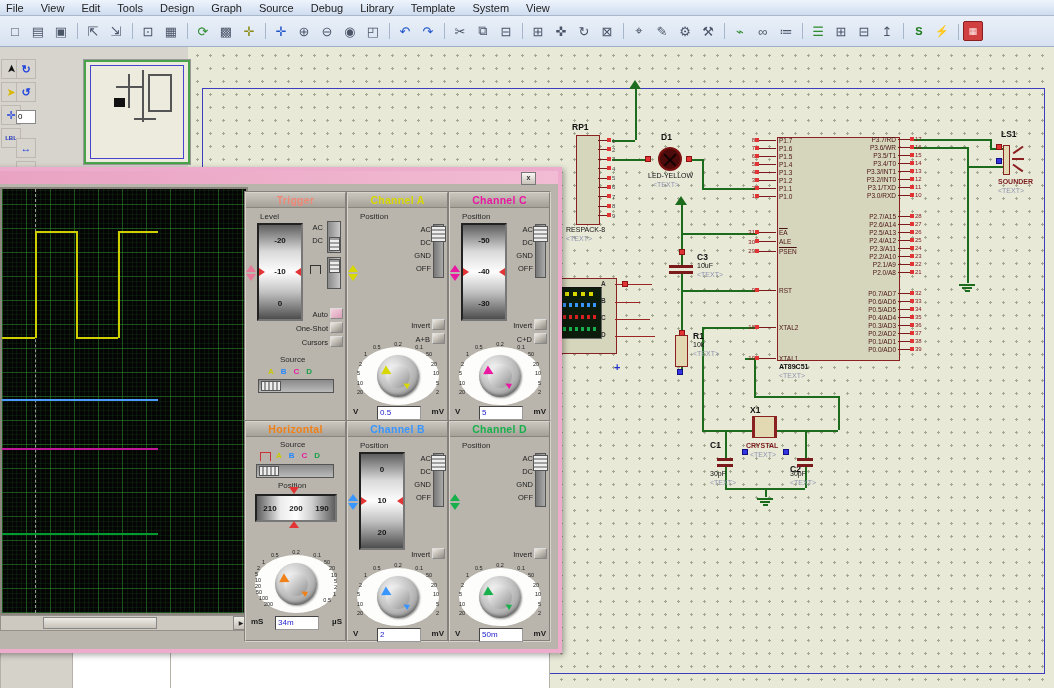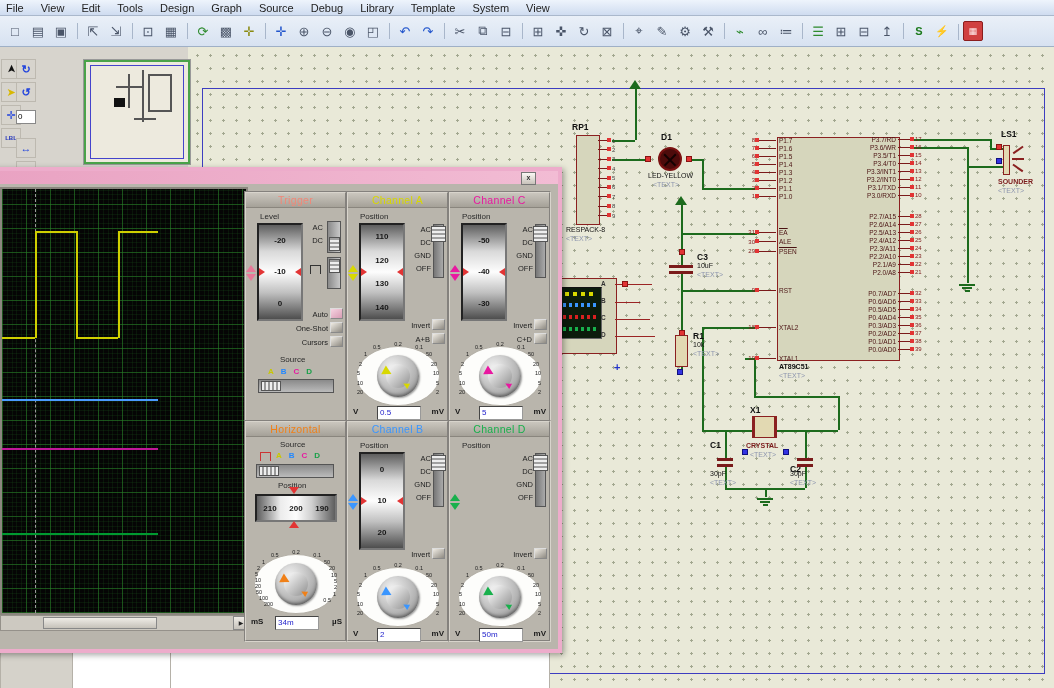--- a/index.html
+++ b/index.html
@@ -79,21 +79,21 @@
       repeating-linear-gradient(0deg,rgba(30,100,30,.18) 0 1px,transparent 1px 4.8px)}
   .trc{position:absolute}
   .trig-line{position:absolute;top:0;bottom:0;border-left:1px dashed #9a9a9a}
   .sbar{position:absolute;left:12px;top:444px;width:248px;height:14px;background:#cdc9c1;border:1px solid #95918a}
   .sthumb{position:absolute;left:42px;top:1px;width:112px;height:10px;background:linear-gradient(#efece6,#c6c2ba);border:1px solid #888}
   .sarr{position:absolute;right:0;top:0;width:14px;height:12px;background:linear-gradient(#efece6,#c6c2ba);border:1px solid #888;font-size:6px;line-height:12px;text-align:center;color:#222}
   
   .panel{position:absolute;width:99px;background:#b9b5ac;border:2px groove #d8d4cc}
   .panel{height:227px}
   .row2{height:218px}
-  .phead{height:14px;background:linear-gradient(#cac6be,#a5a198);border-bottom:1px solid #8a867e;text-align:center;font-weight:normal;font-size:10.5px;line-height:14px;color:var(--c);letter-spacing:.3px}
+  .phead{height:14px;background:linear-gradient(#cac6be,#a5a198);border-bottom:1px solid #8a867e;text-align:center;font-weight:bold;font-size:10.5px;line-height:14px;color:var(--c);letter-spacing:.3px}
   .plabel{position:absolute;font-size:8px;color:#2a2a2a}
   .dial{position:absolute;left:11px;top:30px;width:42px;height:94px;border:2px inset #777;background:linear-gradient(180deg,#5e5e5e,#d9d9d9 28%,#fdfdfd 50%,#c0c0c0 72%,#4e4e4e)}
   .dial::before{content:"";position:absolute;left:0;top:calc(50% - 4px);border-top:4px solid transparent;border-bottom:4px solid transparent;border-left:6px solid #e23434}
   .dial::after{content:"";position:absolute;right:0;top:calc(50% - 4px);border-top:4px solid transparent;border-bottom:4px solid transparent;border-right:6px solid #e23434}
   .dticks{position:absolute;inset:0;display:flex;flex-direction:column;justify-content:space-around;align-items:center;font-weight:bold;font-size:8px;color:#161616}
   .chud{position:absolute;left:0;top:70px;width:9px}
   .chud i{display:block;width:0;height:0;border-left:5px solid transparent;border-right:5px solid transparent;margin:2px 0}
   .chud .up{border-bottom:7px solid var(--c)}
   .chud .dn{border-top:7px solid var(--c)}
   .coup{position:absolute;right:16px;top:30px;display:flex;flex-direction:column;align-items:flex-end;font-size:7.5px;color:#222}
@@ -766,28 +766,20 @@
       </div>
   </div>
 
   <div class="panel ch cA" style="left:358px;top:20px">
     <div class="phead">Channel A</div>
     <div class="plabel" style="left:12px;top:19px">Position</div>
     <div class="chud">
         <i class="up"></i>
         <i class="dn"></i>
       </div>
-    <div class="dial">
-      <div class="dticks">
-          <span>110</span>
-          <span>120</span>
-          <span>130</span>
-          <span>140</span>
-        </div>
-    </div>
     <div class="coup">
         <span>AC</span>
         <span>DC</span>
         <span>GND</span>
         <span>OFF</span>
       </div>
     <div class="vslider">
         <i class="vhandle"></i>
       </div>
     <div class="blabel" style="top:128px">Invert</div>

